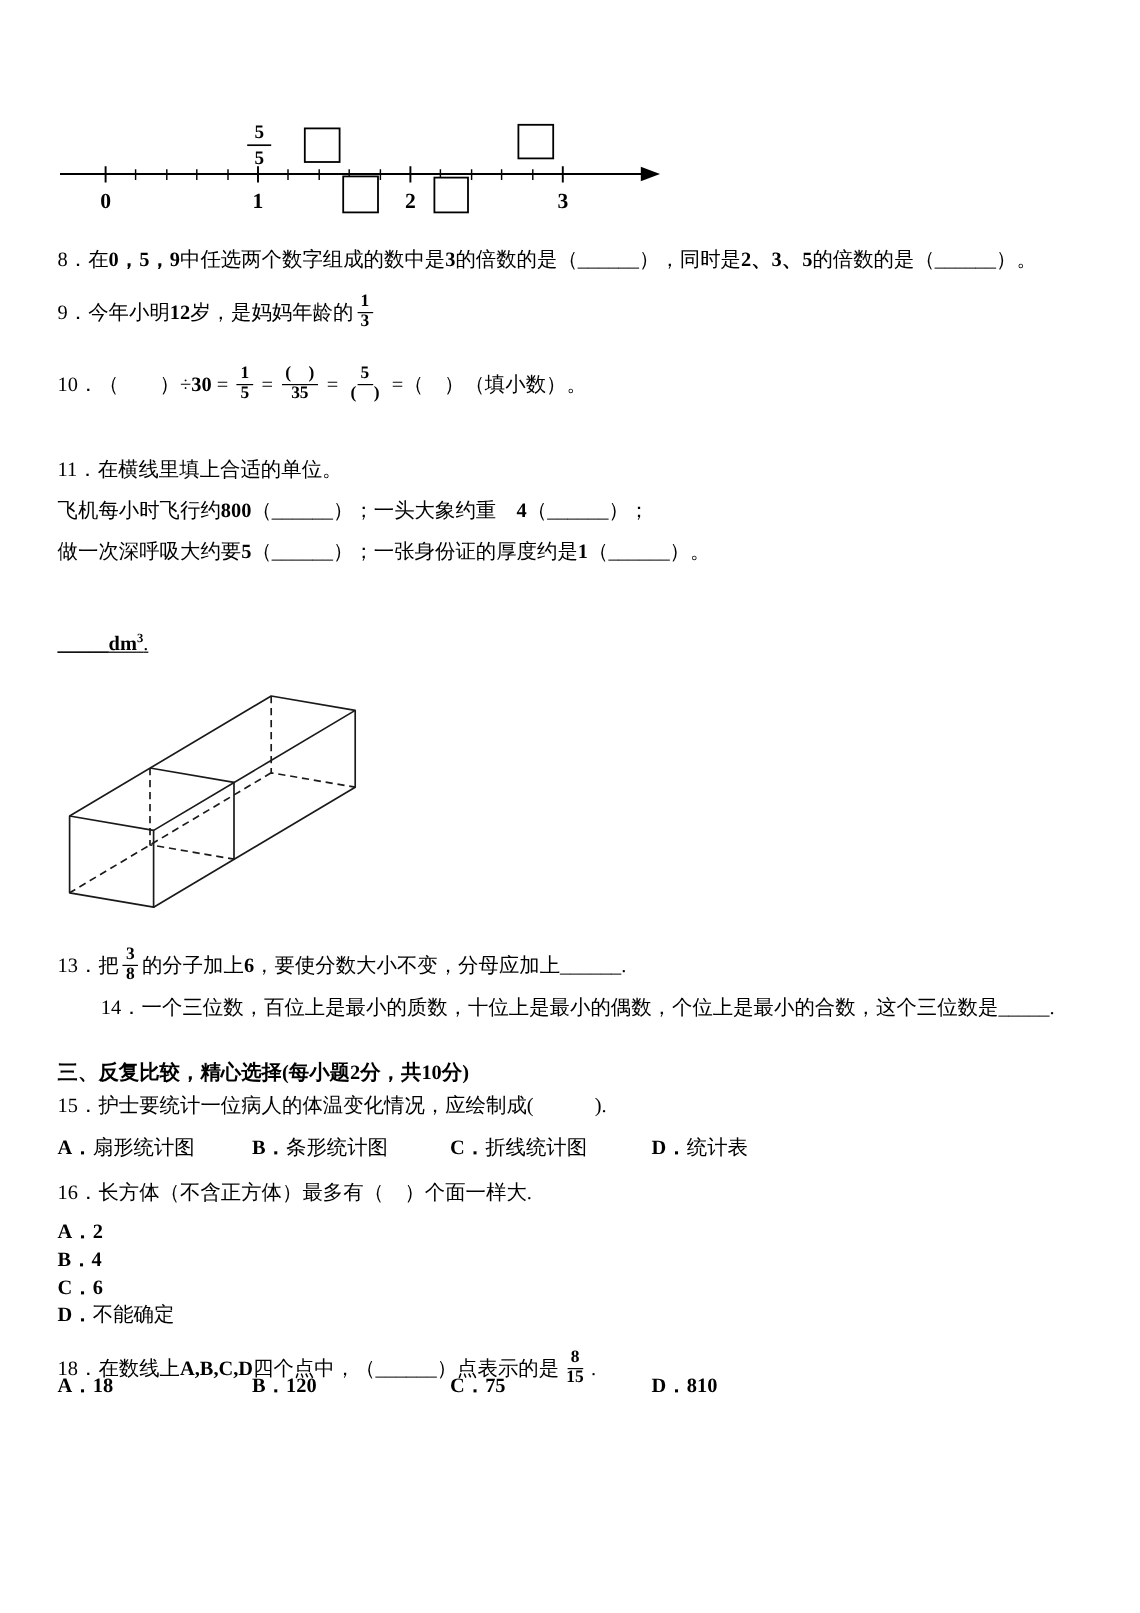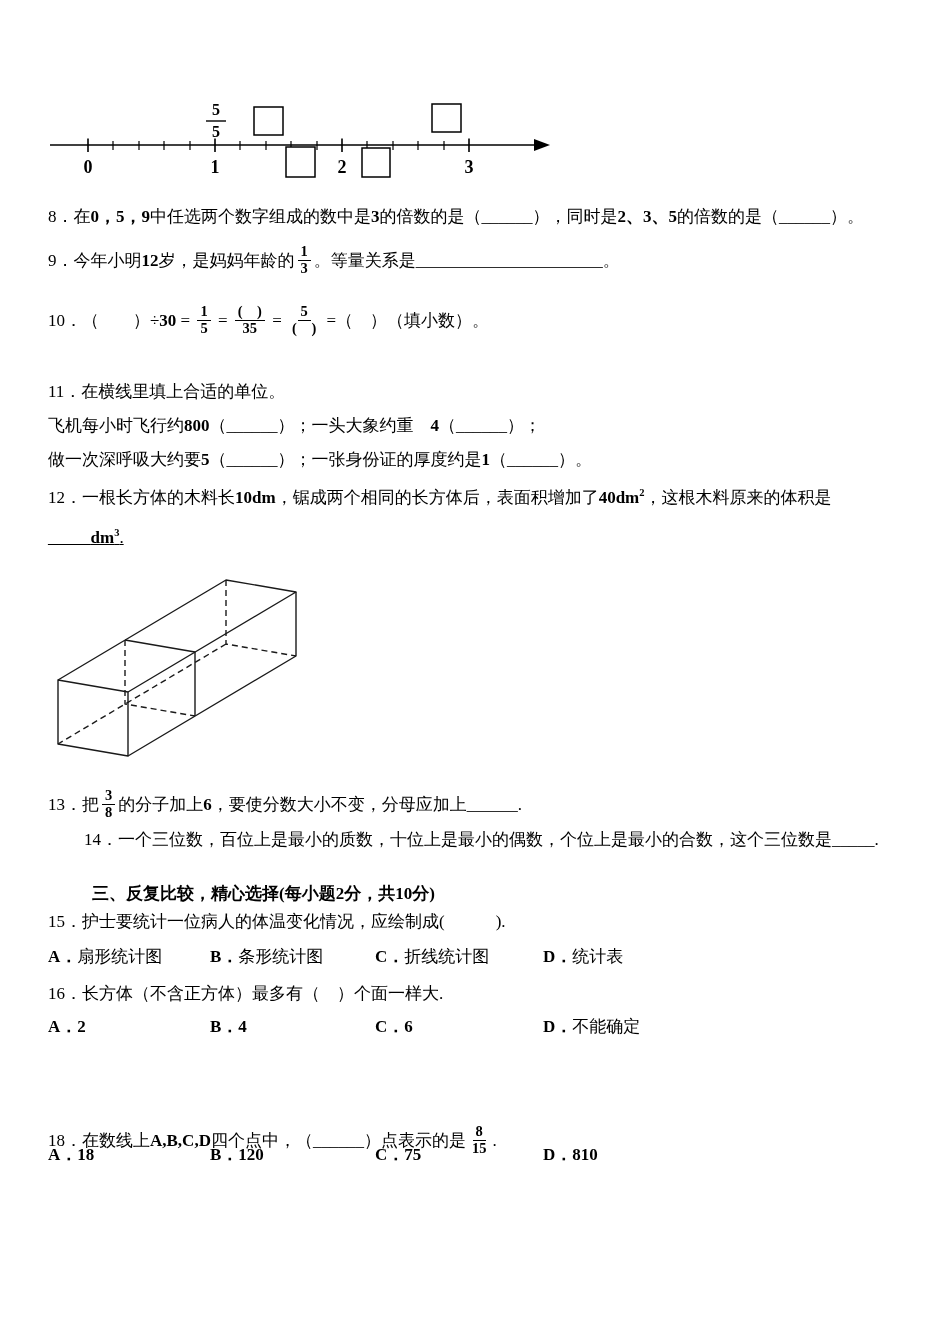--- a/index.html
+++ b/index.html
@@ -49,68 +49,67 @@
     <rect x="254" y="107" width="29" height="28" fill="#fff" stroke="#000" stroke-width="1.5"></rect>
     <rect x="432" y="104" width="29" height="28" fill="#fff" stroke="#000" stroke-width="1.5"></rect>
     <rect x="286" y="147" width="29" height="30" fill="#fff" stroke="#000" stroke-width="1.5"></rect>
     <rect x="362" y="148" width="28" height="29" fill="#fff" stroke="#000" stroke-width="1.5"></rect>
   </svg>
 
   <div class="abs line" style="left:48px; top:205px;"><span>8．在</span><span class="bold">0，5，9</span><span>中任选两个数字组成的数中是</span><span class="bold">3</span><span>的倍数的是（______），同时是</span><span class="bold">2、3、5</span><span>的倍数的是（______）。</span></div>
   <div class="abs line" style="left:48px; top:246px;"><span>9．今年小明</span><span class="bold">12</span><span>岁，是妈妈年龄的</span><span class="frac">
         <span class="num">1</span>
         <span class="den">3</span>
-      </span><span>。等量关系是______________________。</span></div>
+      </span></div>
   <div class="abs line" style="left:48px; top:306px;"><span>10．（　　）÷</span><span class="bold">30</span><span> = </span><span class="frac">
         <span class="num">1</span>
         <span class="den">5</span>
       </span><span> = </span><span class="frac">
         <span class="num">(　)</span>
         <span class="den">35</span>
       </span><span> = </span><span class="frac">
         <span class="num">5</span>
         <span class="den">(　)</span>
       </span><span> =（　）（填小数）。</span></div>
 
   <div class="abs line" style="left:48px; top:380px;"><span>11．在横线里填上合适的单位。</span></div>
   <div class="abs line" style="left:48px; top:414px;"><span>飞机每小时飞行约</span><span class="bold">800</span><span>（______）；一头大象约重　</span><span class="bold">4</span><span>（______）；</span></div>
   <div class="abs line" style="left:48px; top:448px;"><span>做一次深呼吸大约要</span><span class="bold">5</span><span>（______）；一张身份证的厚度约是</span><span class="bold">1</span><span>（______）。</span></div>
 
-  <div class="abs line" style="left:48px; top:485px;"><span>12．一根长方体的木料长</span><span class="bold">10dm</span><span>，锯成两个相同的长方体后，表面积增加了</span><span class="bold">40dm</span><sup class="bold">2</sup><span>，这根木料原来的体积是</span></div>
   <div class="abs line" style="left:48px; top:525px;text-decoration:underline;"><span>_____</span><span class="bold">dm</span><sup class="bold">3</sup><span>.</span></div>
 
   <svg class="abs" style="left:48px; top:558px;" width="265" height="210" viewBox="0 0 265 210">
     <g stroke="#1a1a1a" stroke-width="1.4" fill="none" stroke-linejoin="round">
       <path d="M10 122 L80 134 L80 198 L10 186 Z"></path>
       <path d="M10 122 L178 22 L248 34 L80 134"></path>
       <path d="M248 34 L248 98 L80 198"></path>
       <path d="M178 22 L178 86 L248 98 M178 86 L10 186" stroke-dasharray="6 4"></path>
       <path d="M77 82 L147 94 L147 158"></path>
       <path d="M77 82 L77 146 L147 158" stroke-dasharray="6 4"></path>
     </g>
   </svg>
 
   <div class="abs line" style="left:48px; top:790px;"><span>13．把</span><span class="frac">
         <span class="num">3</span>
         <span class="den">8</span>
       </span><span>的分子加上</span><span class="bold">6</span><span>，要使分数大小不变，分母应加上______.</span></div>
   <div class="abs line" style="left:48px; top:828px;margin-left:36px;"><span>14．一个三位数，百位上是最小的质数，十位上是最小的偶数，个位上是最小的合数，这个三位数是_____.</span></div>
 
-  <div class="abs line" style="left:48px; top:882px;margin-left:44px;"><span class="bold">三、反复比较，精心选择(每小题2分，共10分)</span></div>
+  <div class="abs line" style="left:48px; top:882px;"><span class="bold">三、反复比较，精心选择(每小题2分，共10分)</span></div>
 
   <div class="abs line" style="left:48px; top:910px;"><span>15．护士要统计一位病人的体温变化情况，应绘制成(　　　).</span></div>
   <div class="abs opts" style="left:48px; top:945px;">
     <span class="opt0"><span class="bold">A．</span><span>扇形统计图</span></span>
     <span class="opt1"><span class="bold">B．</span><span>条形统计图</span></span>
     <span class="opt2"><span class="bold">C．</span><span>折线统计图</span></span>
     <span><span class="bold">D．</span><span>统计表</span></span>
   </div>
 
   <div class="abs line" style="left:48px; top:982px;"><span>16．长方体（不含正方体）最多有（　）个面一样大.</span></div>
-  <div class="abs opts" style="left:48px; top:1015px;">
+  <div class="abs opts" style="left:48px; top:1015px;flex-direction:column;">
     <span class="opt0"><span class="bold">A．</span><span class="bold">2</span></span>
     <span class="opt1"><span class="bold">B．</span><span class="bold">4</span></span>
     <span class="opt2"><span class="bold">C．</span><span class="bold">6</span></span>
     <span><span class="bold">D．</span><span>不能确定</span></span>
   </div>
 
   <div class="abs opts" style="left:48px; top:1143px;">
     <span class="opt0"><span class="bold">A．</span><span class="bold">18</span></span>
     <span class="opt1"><span class="bold">B．</span><span class="bold">120</span></span>
     <span class="opt2"><span class="bold">C．</span><span class="bold">75</span></span>

